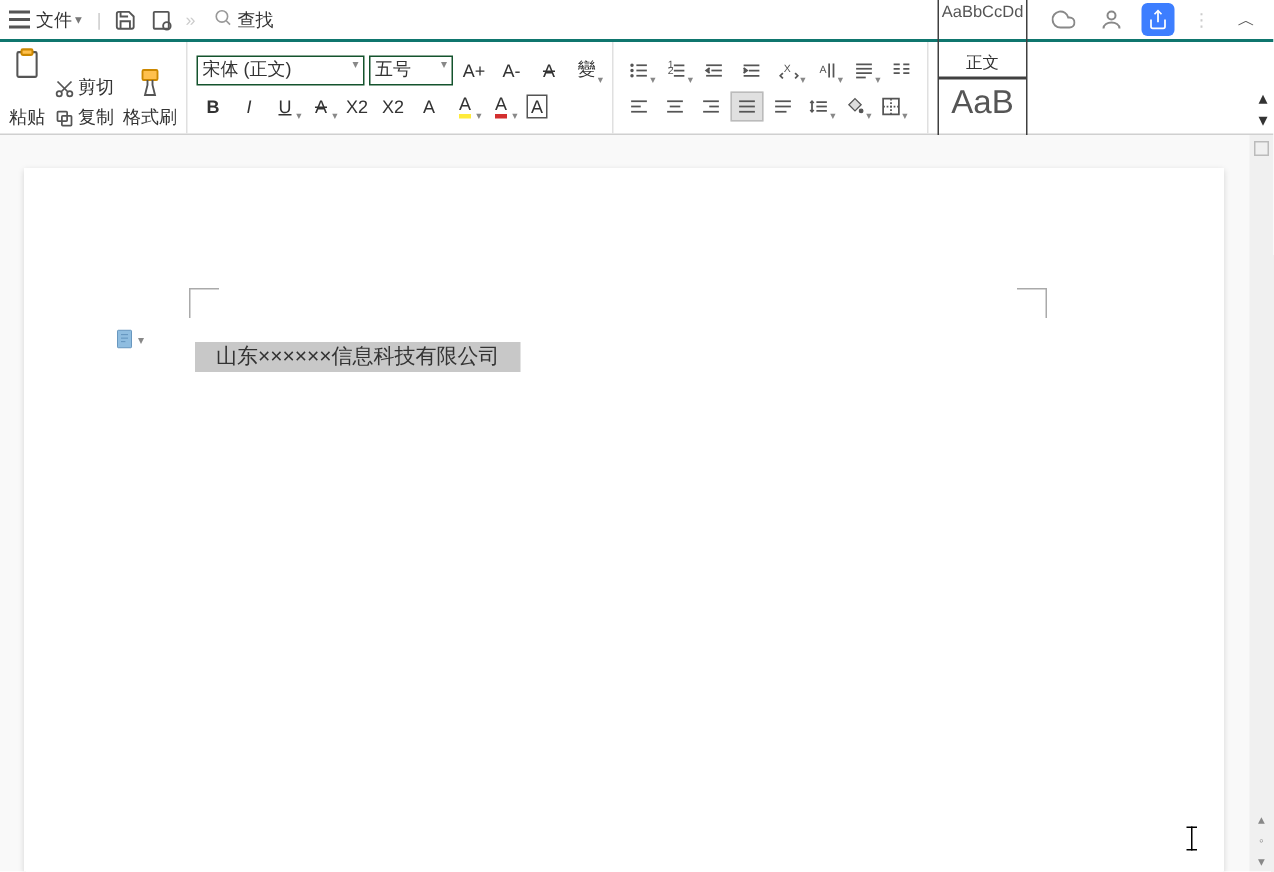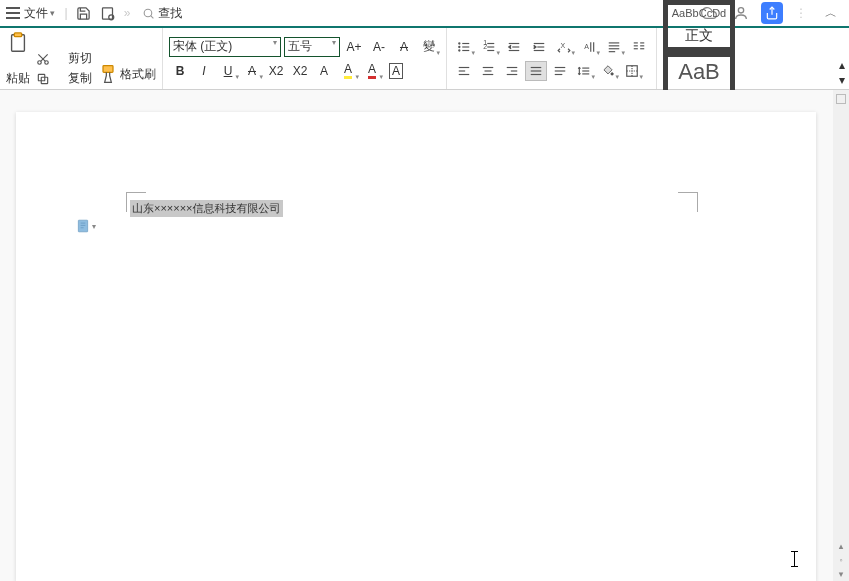--- a/index.html
+++ b/index.html
@@ -7,53 +7,53 @@
 .menubar{height:28px;display:flex;align-items:center;padding:0 6px;border-bottom:2px solid #0f766e}
 .hamburger{width:14px;height:12px;display:flex;flex-direction:column;justify-content:space-between;margin-right:4px}
 .hamburger span{height:2px;background:#555}
 .menu-file{display:flex;align-items:center;margin-right:6px;cursor:pointer}
 .menu-file .arr{margin-left:2px;font-size:9px;color:#777}
 .tool-ic{width:18px;height:18px;display:flex;align-items:center;justify-content:center;margin:0 3px;color:#555;cursor:pointer}
 .sep{color:#ccc;margin:0 4px}
 .tabs{display:flex;align-items:center;margin-left:2px}
 .tab{padding:3px 4px;cursor:pointer;color:#444}
 .tab.active{background:#3d7eff;color:#fff}
-.search{display:flex;align-items:center;margin-left:8px;color:#999;cursor:text}
+.search{display:flex;align-items:flex-start;margin-left:8px;color:#999;cursor:text}
 .search svg{margin-right:3px}
 .menu-right{margin-left:auto;display:flex;align-items:center;gap:8px}
 .share-btn{width:22px;height:22px;background:#3d7eff;border-radius:4px;display:flex;align-items:center;justify-content:center;cursor:pointer}
 .ribbon{height:62px;border-bottom:1px solid #d0d0d0;display:flex;position:relative}
 .rgroup{border-right:1px solid #e0e0e0;padding:3px 6px;display:flex;flex-direction:column;justify-content:center}
 .clip{display:flex;gap:6px;align-items:flex-end}
 .clip-col{display:flex;flex-direction:column;align-items:center;gap:14px}
 .clip-side{display:flex;flex-direction:column;gap:3px}
-.clip-side div{display:flex;align-items:center;gap:18px;cursor:pointer}
+.clip-side div{display:flex;align-items:center;gap:2px;cursor:pointer}
 .clip-side svg{width:14px;height:14px}
-.fmt-brush{display:flex;flex-direction:row;align-items:center;gap:2px;cursor:pointer}
+.fmt-brush{display:flex;flex-direction:column;align-items:center;gap:2px;cursor:pointer}
 .font-row{display:flex;align-items:center;gap:3px;margin-bottom:4px}
 .combo{border:1px solid #14532d;height:20px;display:flex;padding:0 3px;background:#fff;cursor:pointer}
 .combo .arr{margin-left:auto;font-size:8px;color:#888}
 .combo.fname{width:112px}
 .combo.fsize{width:56px}
 .btn-row{display:flex;align-items:center;gap:2px}
 .ibtn{width:22px;height:20px;display:flex;align-items:center;justify-content:center;cursor:pointer;position:relative}
 .ibtn.sel{background:#e0e0e0;border:1px solid #bbb}
 .ibtn .dd{position:absolute;right:0;bottom:0;font-size:7px;color:#888}
 .styles{display:flex;align-items:stretch}
-.style-card{border:5px solid #404040;width:72px;display:flex;flex-direction:column;align-items:center;justify-content:flex-end;cursor:pointer;padding:2px}
+.style-card{border:1px solid #404040;width:60px;display:flex;flex-direction:column;align-items:center;justify-content:flex-end;cursor:pointer;padding:2px}
 .style-card .prev{font-size:11px;color:#555}
 .style-card.h1 .prev{font-size:22px;font-weight:normal}
-.style-card .lbl{font-size:14px;margin-top:8px}
+.style-card .lbl{font-size:11px;margin-top:20px}
 .canvas{position:absolute;top:90px;left:0;right:0;bottom:0;background:#f9f9f9}
 .page{position:absolute;left:16px;top:22px;width:800px;height:470px;background:#fff;box-shadow:0 1px 4px rgba(0,0,0,.15)}
 .corner{position:absolute;width:20px;height:20px}
 .corner.tl{left:110px;top:80px;border-left:1px solid #aaa;border-top:1px solid #aaa}
 .corner.tr{right:118px;top:80px;border-right:1px solid #aaa;border-top:1px solid #aaa}
 .doc-icon{position:absolute;left:60px;top:106px;display:flex;align-items:center;gap:2px;color:#6ba6d6}
-.seltext{position:absolute;left:114px;top:88px;background:#c8c8c8;padding:1px 2px;font-size:11px}
+.seltext{position:absolute;left:114px;top:116px;background:#c8c8c8;padding:1px 14px;font-size:14px}
 .scrollbar{position:absolute;right:0;top:90px;width:16px;bottom:0;background:#f0f0f0;display:flex;flex-direction:column;align-items:center;padding-top:4px}
 .scrollbar .sq{width:10px;height:10px;border:1px solid #bbb;margin-bottom:4px}
 .scrollbar .sp{flex:1}
 .scrollbar .ar{font-size:9px;color:#888;margin:2px 0}
 .caret{position:absolute;bottom:14px;right:54px;width:1px;height:16px;background:#000}
 .caret:before,.caret:after{content:"";position:absolute;width:7px;height:1px;background:#000;left:-3px}
 .caret:before{top:0}.caret:after{bottom:0}
 .ribbon-dd{position:absolute;right:4px;bottom:2px;display:flex;flex-direction:column;font-size:8px;color:#888;gap:1px}
 </style>
 </head>

